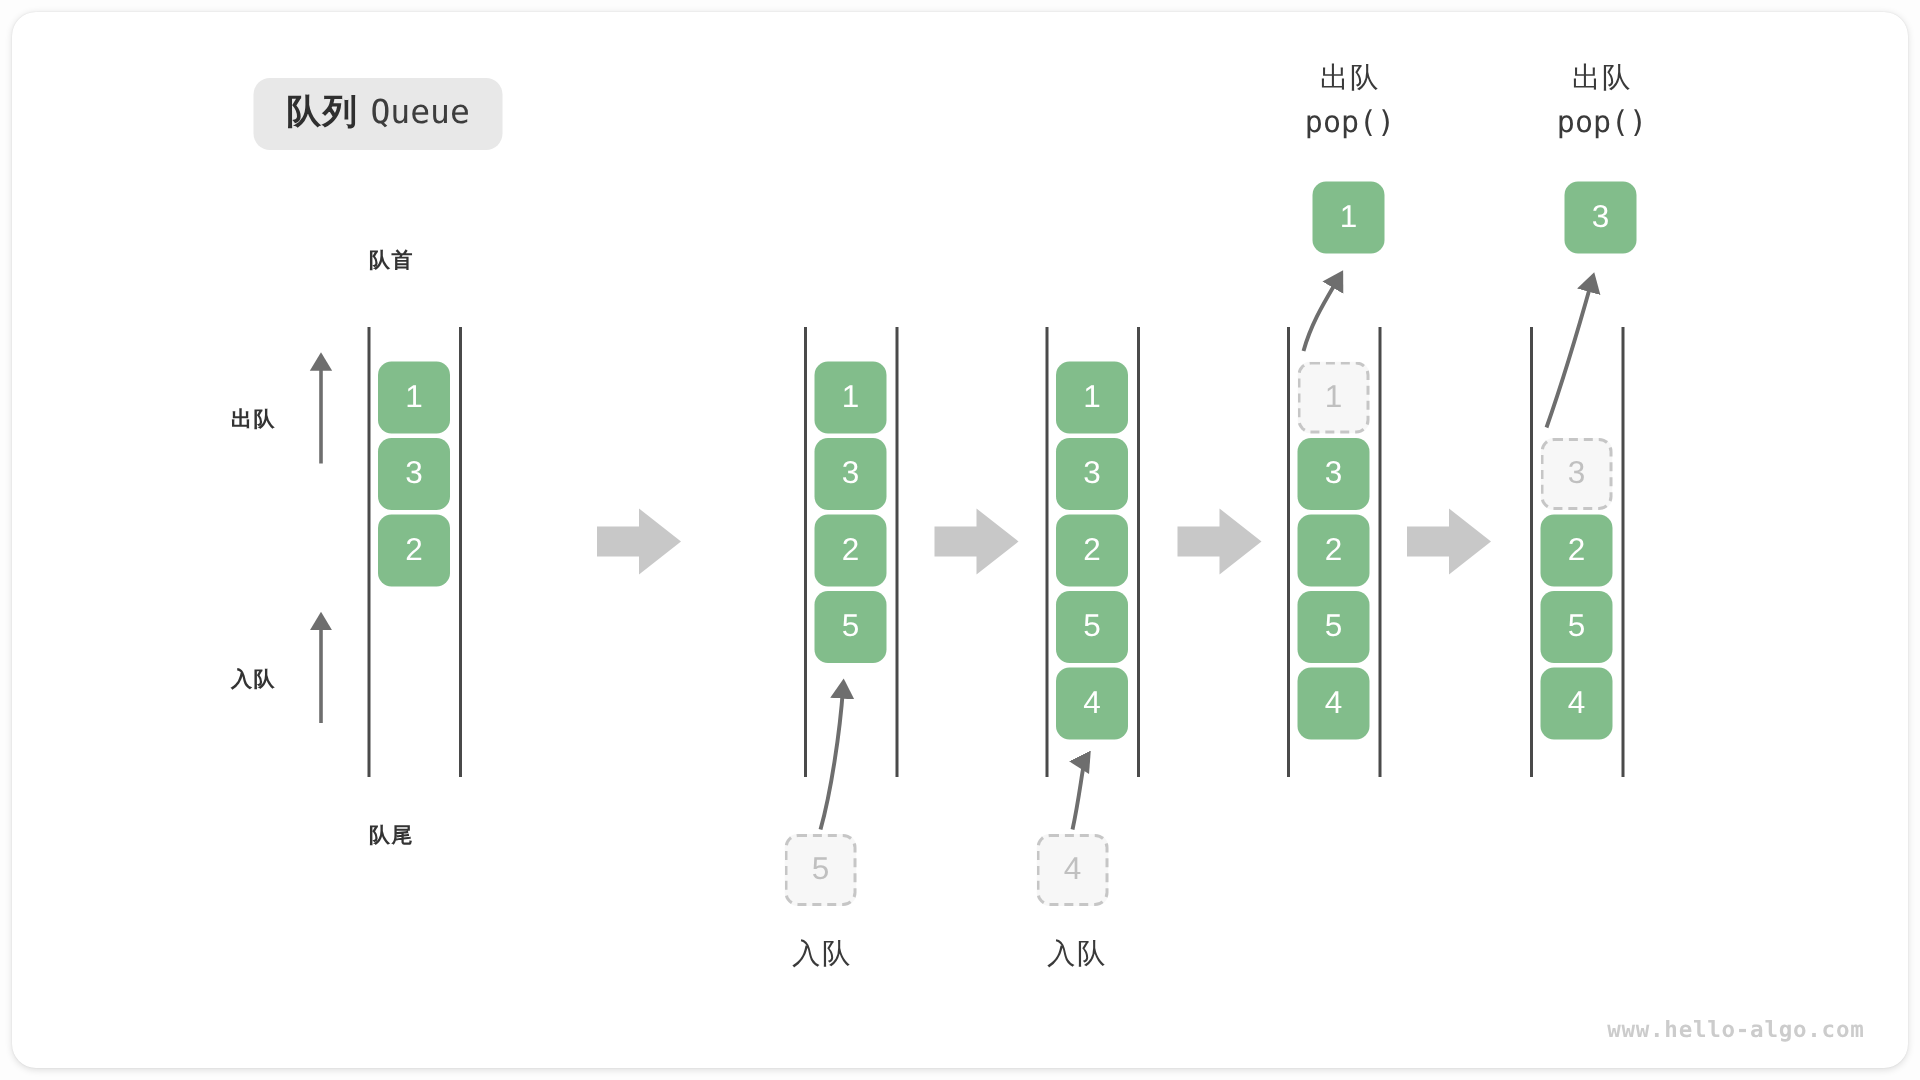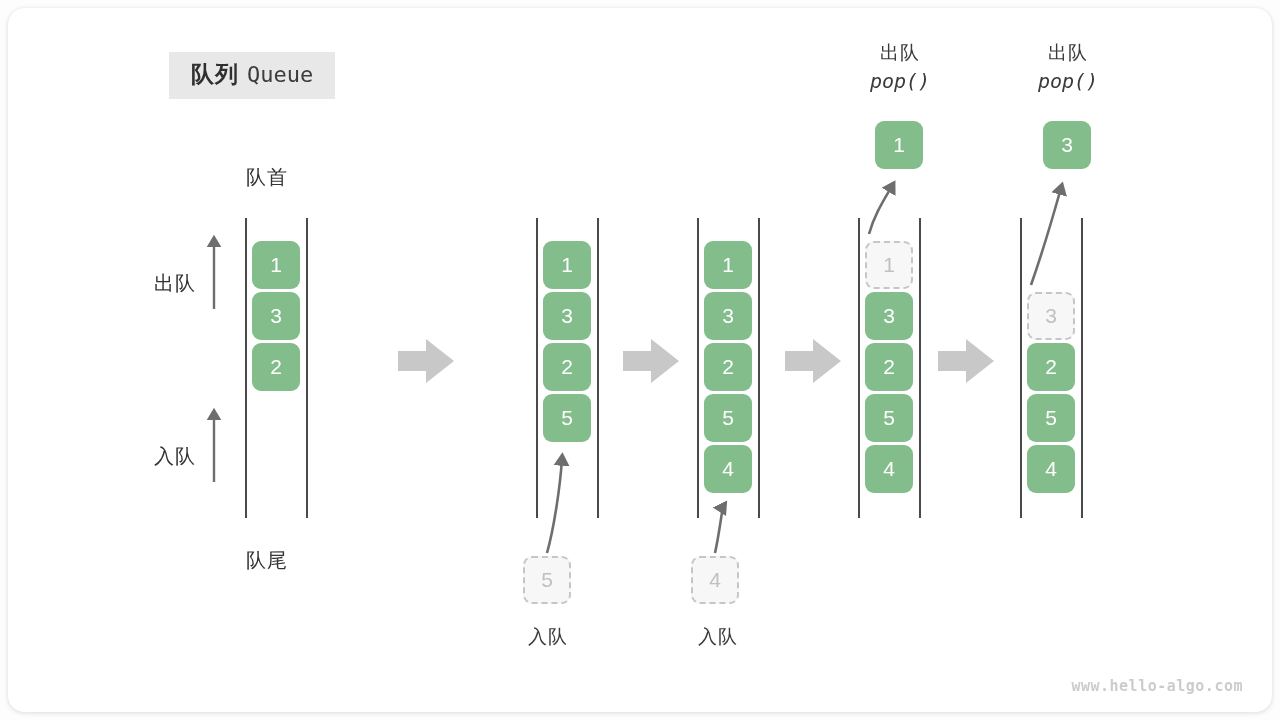--- a/index.html
+++ b/index.html
@@ -25,41 +25,41 @@
     overflow: hidden;
   }
   .abs { position: absolute; }
 
   
   #title-badge {
     left: 161px;
     top: 44px;
     padding: 11px 22px 13px 22px;
     background: #e8e8e8;
-    border-radius: 0;
+    border-radius: 11px;
     white-space: nowrap;
     line-height: 1;
   }
   #title-badge .cn {
     font-size: 23px;
     font-weight: bold;
     color: #2f2f2f;
     letter-spacing: 1px;
   }
   #title-badge .en {
     font-size: 22px;
     color: #3d3d3d;
     font-family: "DejaVu Sans Mono", "Liberation Mono", monospace;
     margin-left: 8px;
   }
 
   
   .cn-label {
-    font-size: 20px;
-    font-weight: normal;
+    font-size: 14px;
+    font-weight: bold;
     color: #333333;
     letter-spacing: 1px;
     white-space: nowrap;
     line-height: 1.25;
   }
   .op-label {
     text-align: center;
     white-space: nowrap;
     line-height: 1.45;
   }
@@ -68,21 +68,20 @@
     font-size: 19px;
     color: #3a3a3a;
     letter-spacing: 1px;
   }
   .op-label .code {
     display: block;
     font-size: 20px;
     color: #3a3a3a;
     font-family: "DejaVu Sans Mono", "Liberation Mono", monospace;
     letter-spacing: 0px;
-    font-style: italic;
   }
   .op-label .code .num { color: #4a9a5a; font-weight: bold; }
 
   
   .rail {
     width: 2px;
     background: #4a4a4a;
   }
 
   

